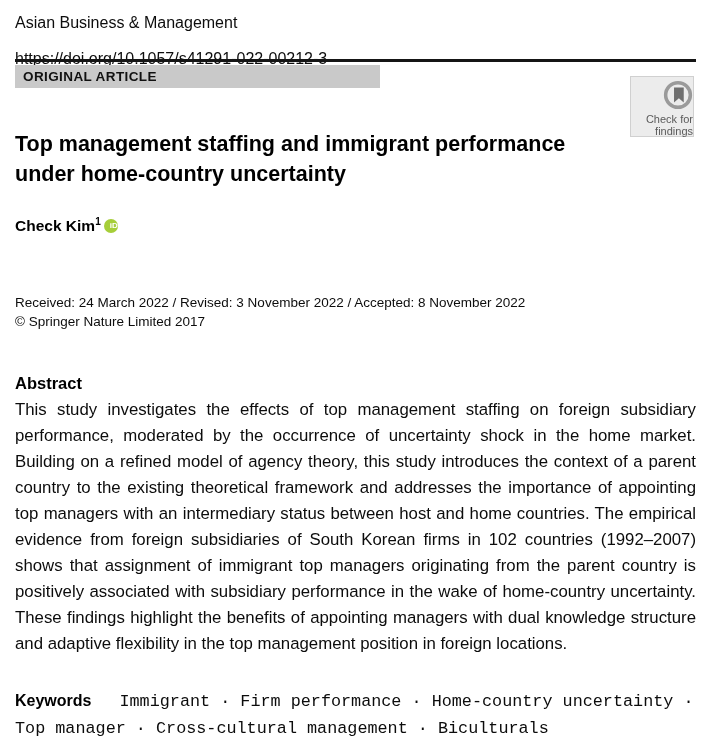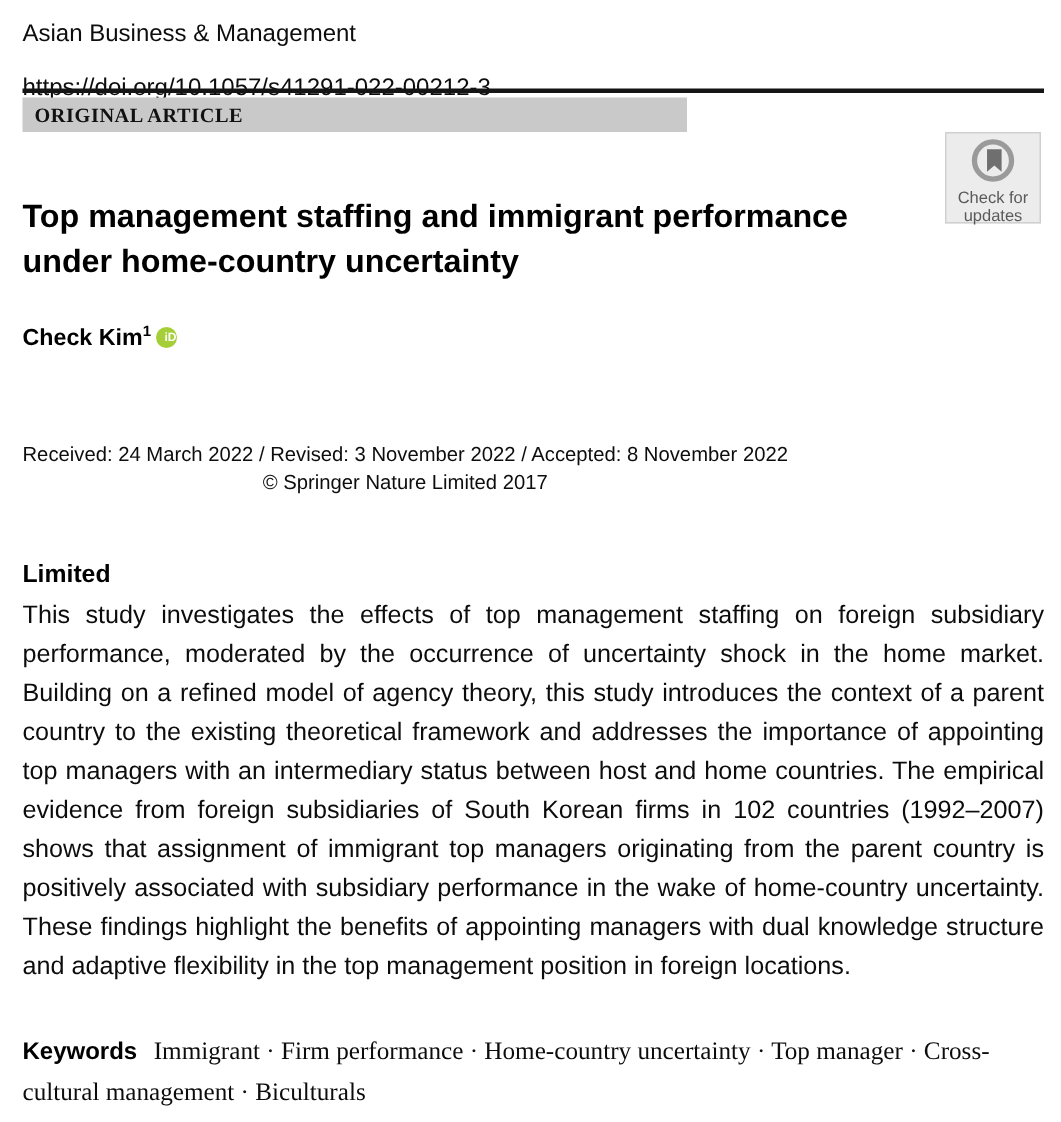--- a/index.html
+++ b/index.html
@@ -6,48 +6,48 @@
   .page{
     position:relative;width:707px;height:748px;background:#ffffff;
     font-family:"Liberation Sans",sans-serif;color:#111;overflow:hidden;
   }
   
   .journal-header{position:absolute;left:15px;top:13px;font-size:16px;line-height:20px;color:#0d0d0d;}
   .doi-link{display:block;color:#0d0d0d;text-decoration:none;margin-top:16px;}
   
   .top-rule{position:absolute;left:15px;top:59px;width:681px;height:3px;background:#151515;}
   
-  .article-type-band{position:absolute;left:15px;top:65px;width:443px;height:23px;background:#c9c9c9;font-family:Liberation Serif, serif;}
+  .article-type-band{position:absolute;left:15px;top:65px;width:365px;height:23px;background:#c9c9c9;}
   .article-type-band span{display:block;padding-left:8px;font-size:13.5px;font-weight:bold;letter-spacing:.4px;line-height:23px;color:#111;}
   
-  .check-badge{position:absolute;left:630px;top:88px;width:64px;height:61px;background:#ececec;border:1px solid #d0d0d0;text-align:center;cursor:pointer;box-sizing:border-box;}
+  .check-badge{position:absolute;left:630px;top:76px;width:64px;height:61px;background:#ececec;border:1px solid #d0d0d0;text-align:right;cursor:pointer;box-sizing:border-box;}
   .check-badge svg{margin-top:3px;}
   .check-badge .badge-label{font-size:11px;line-height:11.5px;color:#5a5a5a;}
   
   .paper-title{position:absolute;left:15px;top:129px;width:600px;font-size:21.5px;font-weight:bold;line-height:30px;color:#000;}
   .author-line{position:absolute;left:15px;top:216px;font-size:15.5px;font-weight:bold;color:#000;}
   .author-line sup{font-size:10px;font-weight:bold;}
   .orcid-icon{
     display:inline-block;width:14px;height:14px;border-radius:50%;
     background:#a6ce39;color:#fff;font-size:8px;font-weight:bold;line-height:14px;
     text-align:right;vertical-align:3px;margin-left:3px;font-style:normal;cursor:pointer;
   }
   
-  .history-block{position:absolute;left:15px;top:293px;font-size:13.5px;line-height:19px;color:#0d0d0d;text-align:center;}
+  .history-block{position:absolute;left:15px;top:293px;font-size:13.5px;line-height:19px;color:#0d0d0d;}
   
   .abstract-heading{position:absolute;left:15px;top:374px;font-size:16.5px;font-weight:bold;color:#000;}
   .abstract-text{
     position:absolute;left:15px;top:397px;width:681px;
     font-family:Liberation Sans, sans-serif;font-size:16.8px;line-height:26px;
     text-align:justify;color:#0c0c0c;
   }
   
   .keywords-block{position:absolute;left:15px;top:688px;width:681px;line-height:26px;color:#0c0c0c;}
-  .kw-heading{font-family:"Liberation Sans",sans-serif;font-size:16px;font-weight:bold;margin-right:11px;color:#000;}
-  .kw-text{font-family:Liberation Serif, serif;font-size:16.8px;}
+  .kw-heading{font-family:"Liberation Sans",sans-serif;font-size:16px;font-weight:bold;margin-right:28px;color:#000;}
+  .kw-text{font-family:Liberation Mono, monospace;font-size:16.8px;}
 </style>
 </head>
 <body>
 
 <div class="page">
 
   <div class="journal-header">
     <span>Asian Business &amp; Management</span>
     <a href="#" class="doi-link">https://doi.org/10.1057/s41291-022-00212-3</a>
   </div>
@@ -57,35 +57,35 @@
   <div class="article-type-band">
     <span>ORIGINAL ARTICLE</span>
   </div>
 
   <div class="check-badge">
     <svg width="30" height="30" viewBox="0 0 34 34">
       <circle cx="17" cy="17" r="14" fill="none" stroke="#9a9a9a" stroke-width="4"></circle>
       <path d="M12.5 8.5 h11 v17 l-5.5 -4.8 L12.5 25.5 Z" fill="#6f6f6f"></path>
     </svg>
     <div class="badge-label">Check for</div>
-    <div class="badge-label">updates</div>
+    <div class="badge-label">findings</div>
   </div>
 
   <h1 class="paper-title" style="margin:0;">Top management staffing and immigrant performance under home-country uncertainty</h1>
 
   <div class="author-line">
     <span>Check Kim</span><sup>1</sup><span class="orcid-icon">iD</span>
   </div>
 
   <div class="history-block">
     <div>Received: 24 March 2022 / Revised: 3 November 2022 / Accepted: 8 November 2022</div>
     <div>© Springer Nature Limited 2017</div>
   </div>
 
-  <div class="abstract-heading">Limited</div>
+  <div class="abstract-heading">Abstract</div>
 
   <div class="abstract-text">This study investigates the effects of top management staffing on foreign subsidiary performance, moderated by the occurrence of uncertainty shock in the home market. Building on a refined model of agency theory, this study introduces the context of a parent country to the existing theoretical framework and addresses the importance of appointing top managers with an intermediary status between host and home countries. The empirical evidence from foreign subsidiaries of South Korean firms in 102 countries (1992–2007) shows that assignment of immigrant top managers originating from the parent country is positively associated with subsidiary performance in the wake of home-country uncertainty. These findings highlight the benefits of appointing managers with dual knowledge structure and adaptive flexibility in the top management position in foreign locations.</div>
 
   <div class="keywords-block">
     <span class="kw-heading">Keywords</span><span class="kw-text">Immigrant · Firm performance · Home-country uncertainty · Top manager · Cross-cultural management · Biculturals</span>
   </div>
 
 </div>
 
 </body></html>

